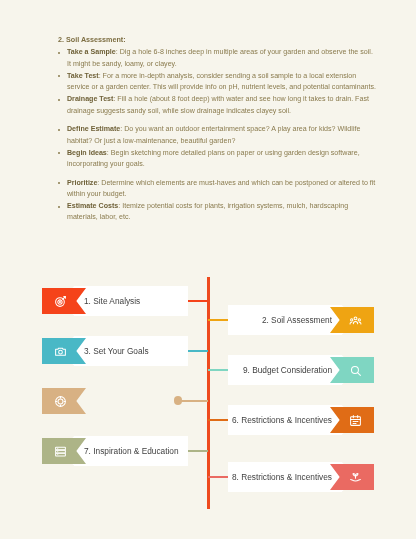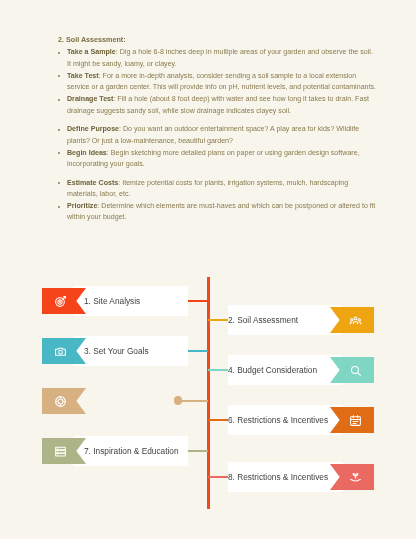--- a/index.html
+++ b/index.html
@@ -98,20 +98,21 @@
   .card.left{
     left:20px; right:0;
     clip-path:polygon(12px 0, 100% 0, 100% 50%, 100% 100%, 12px 100%, 0 50%);
     padding-left:22px;
     justify-content:flex-start;
   }
   .card.right{
     left:0; right:20px;
     clip-path:polygon(0 0, calc(100% - 12px) 0, 100% 50%, calc(100% - 12px) 100%, 0 100%, 0 50%);
     padding-right:22px;
+    justify-content:flex-end;
   }
   .card-label{
     font-size:8.3px;
     color:#3f3f3f;
     font-weight:normal;
     white-space:nowrap;
   }
 
   
   .badge{
@@ -138,28 +139,28 @@
     <div class="sec">
       <div class="sec-head">2. Soil Assessment:</div>
       <ul class="bullets">
         <li><span class="bt">Take a Sample</span><span>: Dig a hole 6-8 inches deep in multiple areas of your garden and observe the soil. It might be sandy, loamy, or clayey.</span></li>
         <li><span class="bt">Take Test</span><span>: For a more in-depth analysis, consider sending a soil sample to a local extension service or a garden center. This will provide info on pH, nutrient levels, and potential contaminants.</span></li>
         <li><span class="bt">Drainage Test</span><span>: Fill a hole (about 8 foot deep) with water and see how long it takes to drain. Fast drainage suggests sandy soil, while slow drainage indicates clayey soil.</span></li>
       </ul>
     </div>
     <div class="sec">
       <ul class="bullets">
-        <li><span class="bt">Define Purpose</span><span>: Do you want an outdoor entertainment space? A play area for kids? Wildlife plants? Or just a low-maintenance, beautiful garden?</span></li>
+        <li><span class="bt">Define Estimate</span><span>: Do you want an outdoor entertainment space? A play area for kids? Wildlife habitat? Or just a low-maintenance, beautiful garden?</span></li>
         <li><span class="bt">Begin Ideas</span><span>: Begin sketching more detailed plans on paper or using garden design software, incorporating your goals.</span></li>
       </ul>
     </div>
     <div class="sec">
       <ul class="bullets">
+        <li><span class="bt">Prioritize</span><span>: Determine which elements are must-haves and which can be postponed or altered to fit within your budget.</span></li>
         <li><span class="bt">Estimate Costs</span><span>: Itemize potential costs for plants, irrigation systems, mulch, hardscaping materials, labor, etc.</span></li>
-        <li><span class="bt">Prioritize</span><span>: Determine which elements are must-haves and which can be postponed or altered to fit within your budget.</span></li>
       </ul>
     </div>
   </div>
 
 <div class="timeline">
   <div class="spine"></div>
   <div id="rows">
       <div class="row" style="top: 14px;">
         <div class="conn" style="background: rgb(245, 67, 26); left: 178px; width: 30.3px;"></div>
         <div class="dot" style="background: rgb(245, 67, 26); left: 174px;"></div>
@@ -216,21 +217,21 @@
               </svg>
             </span>
           </div>
         </div>
       </div>
       <div class="row" style="top: 83px;">
         <div class="conn" style="background: rgb(127, 214, 194); left: 208.3px; width: 29.7px;"></div>
         <div class="dot" style="background: rgb(127, 214, 194); left: 234px;"></div>
         <div class="item right">
           <div class="card right">
-            <span class="card-label">4. Budget Consideration</span>
+            <span class="card-label">9. Budget Consideration</span>
           </div>
           <div class="badge right" style="background: rgb(127, 214, 194);">
             <span>
               <svg xmlns="http://www.w3.org/2000/svg" width="13" height="13" viewBox="0 0 24 24" fill="none" stroke="#ffffff" stroke-width="1.9" stroke-linecap="round" stroke-linejoin="round">
                 <circle cx="11" cy="11" r="6.4"></circle>
                 <path d="M15.8 15.8L21 21"></path>
               </svg>
             </span>
           </div>
         </div>

